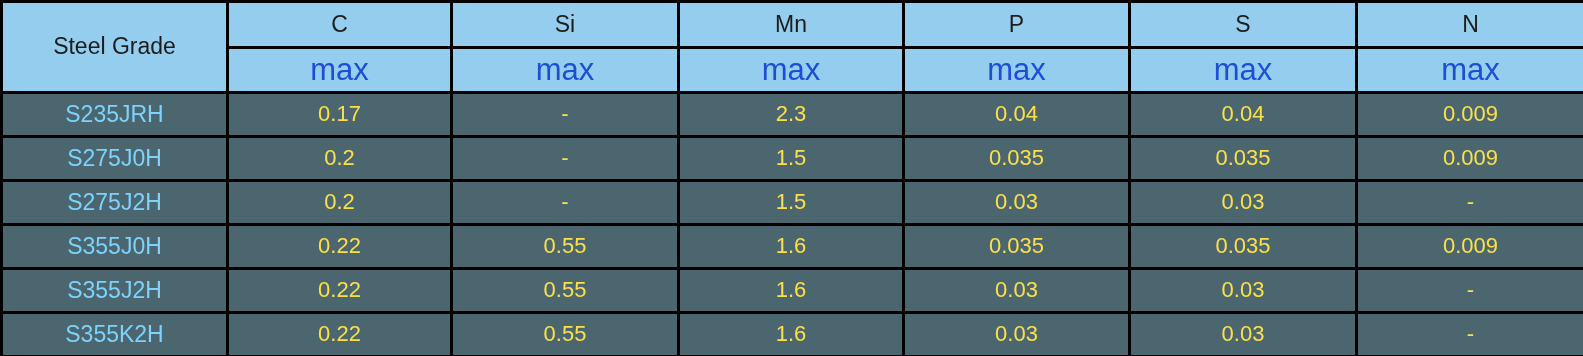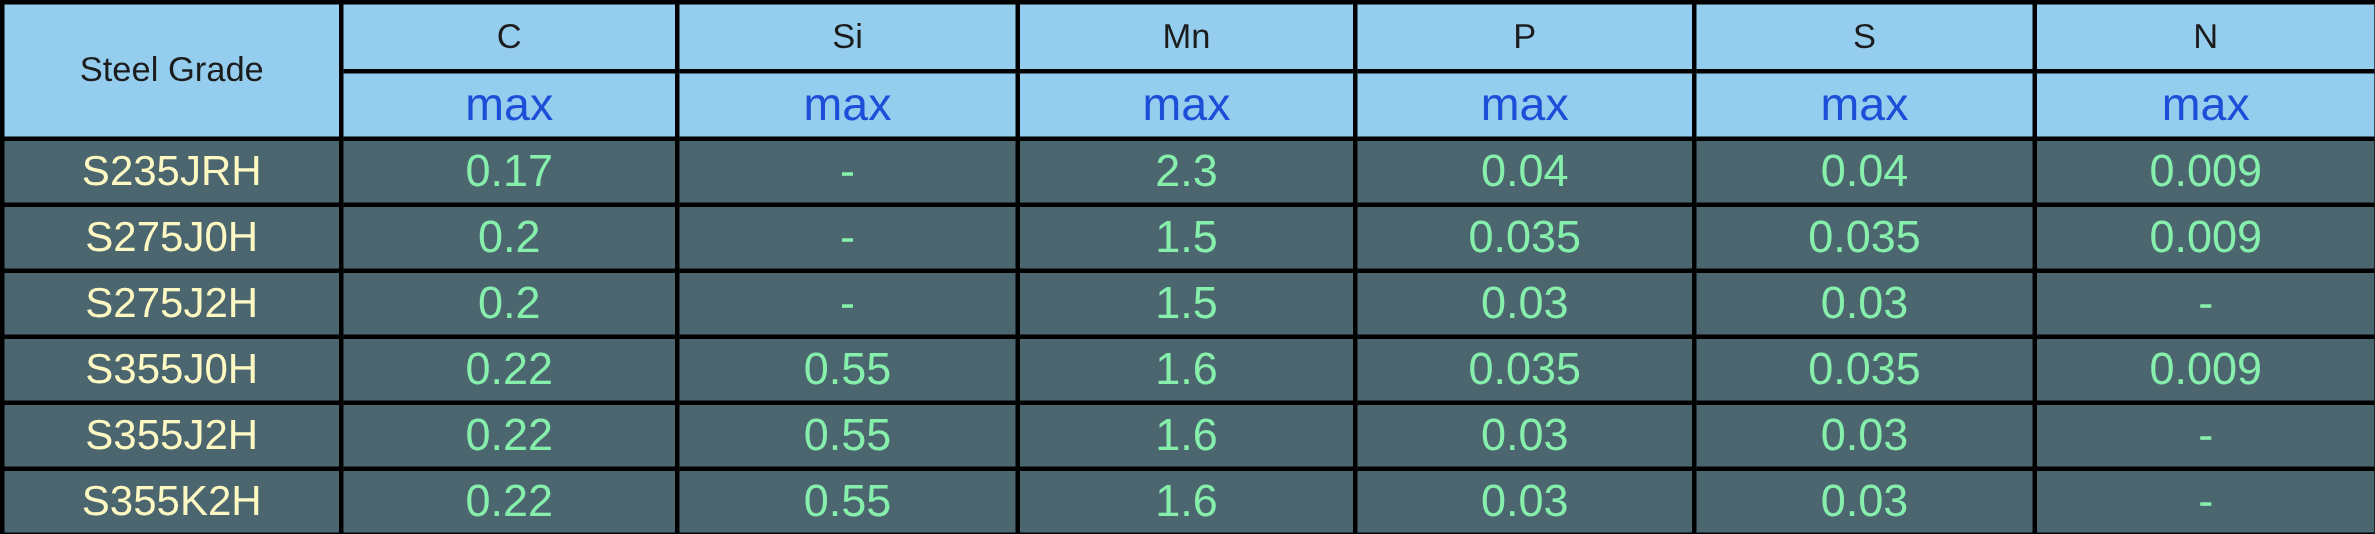--- a/index.html
+++ b/index.html
@@ -52,27 +52,27 @@
   }
   .hdr-sub {
     background: #95cdee;
     color: #1d4ed8;
     font-size: 31px;
   }
 
   
   .cell {
     background: #4c6670;
-    color: #86efac;
-    font-size: 30px;
+    color: #fde047;
+    font-size: 22px;
   }
   .cell-grade {
     background: #4c6670;
-    color: #fef9c3;
-    font-size: 28px;
+    color: #7dd3fc;
+    font-size: 23px;
   }
 
   
   col.c-grade { width: 226px; }
   col.c-c     { width: 224px; }
   col.c-si    { width: 227px; }
   col.c-mn    { width: 225px; }
   col.c-p     { width: 226px; }
   col.c-s     { width: 227px; }
   col.c-n     { width: 228px; }

